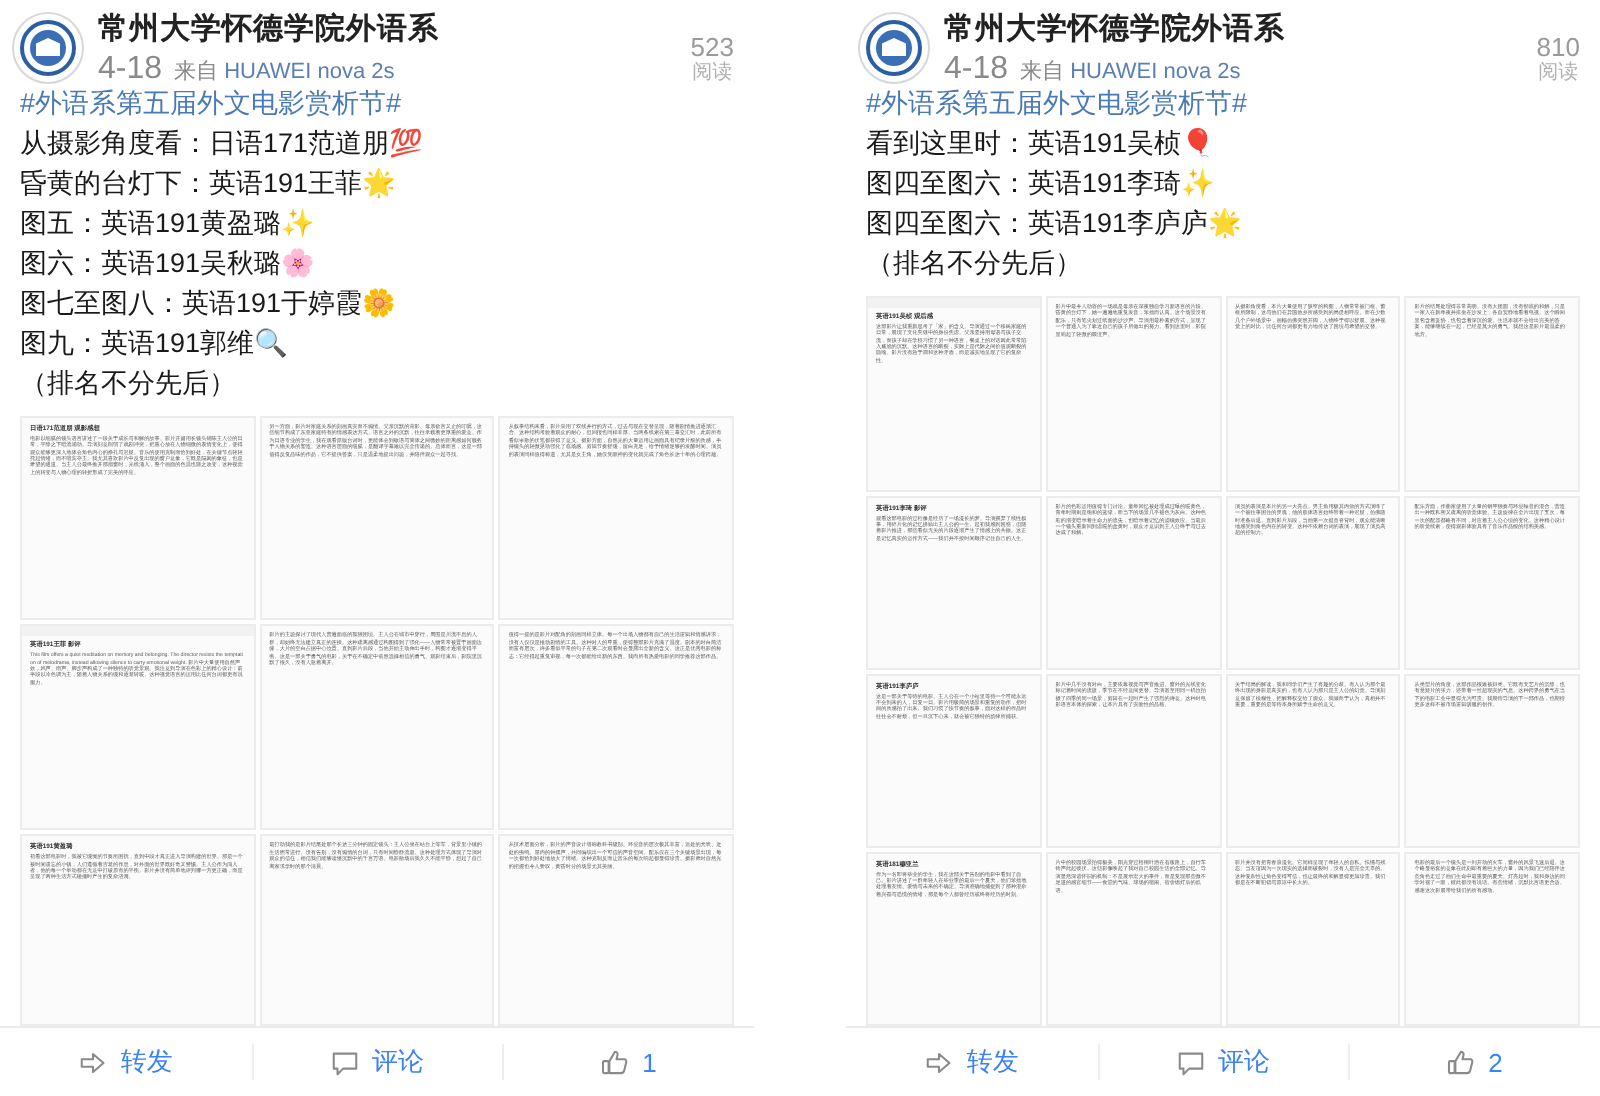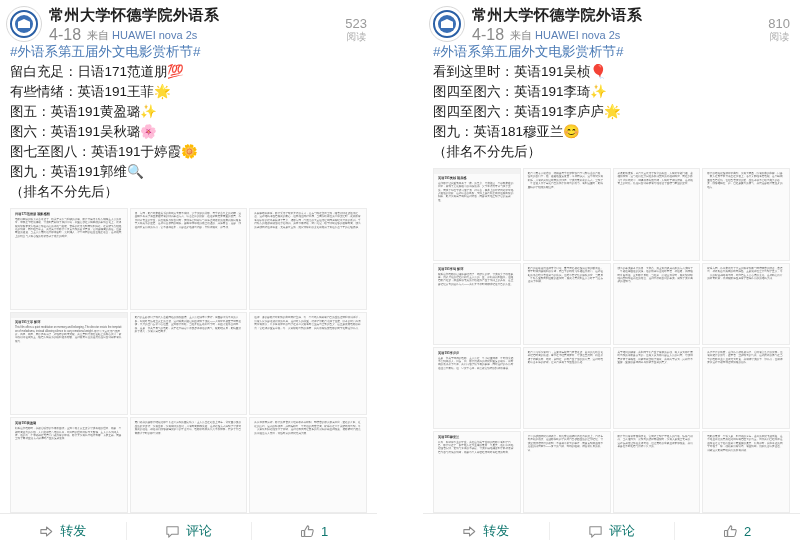--- a/index.html
+++ b/index.html
@@ -183,21 +183,21 @@
     background: #ffffff;
     flex: 0 0 34px;
   }
   .fbtn {
     flex: 1 1 33.33%;
     display: flex;
     align-items: center;
     justify-content: center;
     gap: 6px;
     font-size: 13px;
-    color: #0f766e;
+    color: #3b82f6;
     position: relative;
     height: 100%;
   }
   .fbtn + .fbtn::before {
     content: "";
     position: absolute;
     left: 0; top: 8px;
     width: 1px; height: 18px;
     background: #eeeeee;
   }
@@ -231,22 +231,22 @@
         </div>
       </div>
       <div class="read-block">
         <div class="read-count">523</div>
         <div class="read-label">阅读</div>
       </div>
     </div>
 
     <div class="post-text">
       <div class="line topic">#外语系第五届外文电影赏析节#</div>
-      <div class="line">留白充足：日语171范道朋💯</div>
-      <div class="line">有些情绪：英语191王菲🌟</div>
+      <div class="line">从摄影角度看：日语171范道朋💯</div>
+      <div class="line">昏黄的台灯下：英语191王菲🌟</div>
       <div class="line">图五：英语191黄盈璐✨</div>
       <div class="line">图六：英语191吴秋璐🌸</div>
       <div class="line">图七至图八：英语191于婷霞🌼</div>
       <div class="line">图九：英语191郭维🔍</div>
       <div class="line">（排名不分先后）</div>
     </div>
 
     <div class="img-area">
       <div class="grid">
         <div class="cell">
@@ -328,21 +328,20 @@
         <div class="read-count">810</div>
         <div class="read-label">阅读</div>
       </div>
     </div>
 
     <div class="post-text">
       <div class="line topic">#外语系第五届外文电影赏析节#</div>
       <div class="line">看到这里时：英语191吴桢🎈</div>
       <div class="line">图四至图六：英语191李琦✨</div>
       <div class="line">图四至图六：英语191李庐庐🌟</div>
-      <div class="line">图九：英语181穆亚兰😊</div>
       <div class="line">（排名不分先后）</div>
     </div>
 
     <div class="img-area">
       <div class="grid g4">
         <div class="cell tinyhead">
           <span class="hd">英语191吴桢 观后感</span>
           <span class="txt">这部影片让我重新思考了「家」的含义。导演通过一个移民家庭的日常，展现了文化夹缝中的身份焦虑。父亲坚持用母语与孩子交流，而孩子却在学校习惯了另一种语言，餐桌上的对话因此常常陷入尴尬的沉默。这种语言的断裂，实际上是代际之间价值观断裂的隐喻。影片没有急于调和这种矛盾，而是诚实地呈现了它的复杂性。</span>
         </div>
         <div class="cell">

